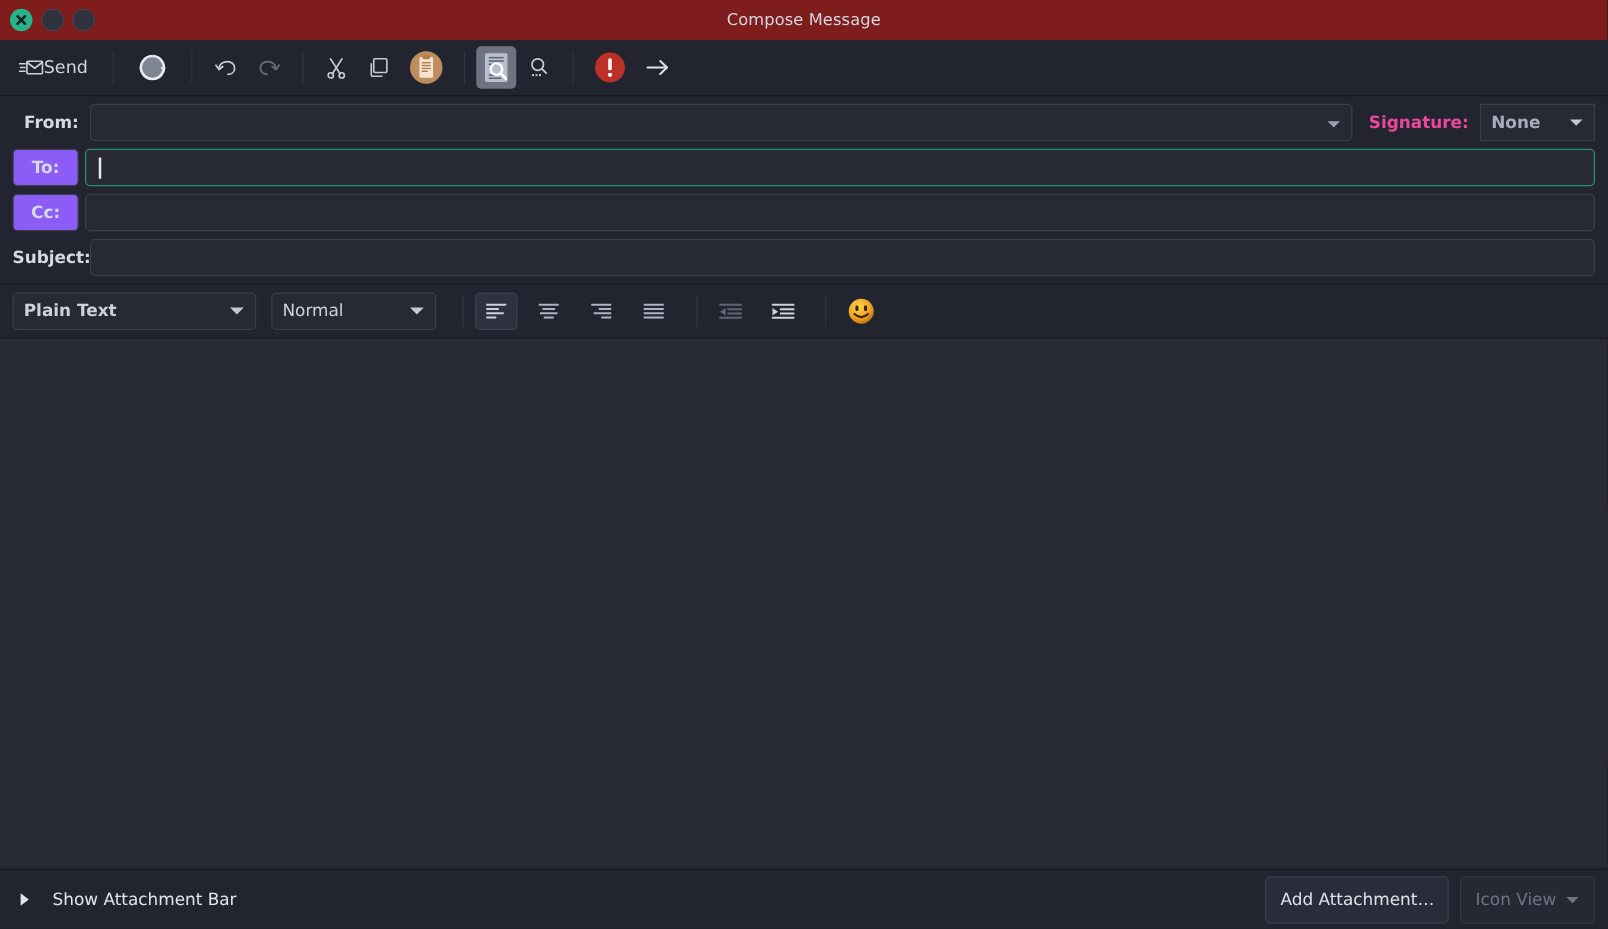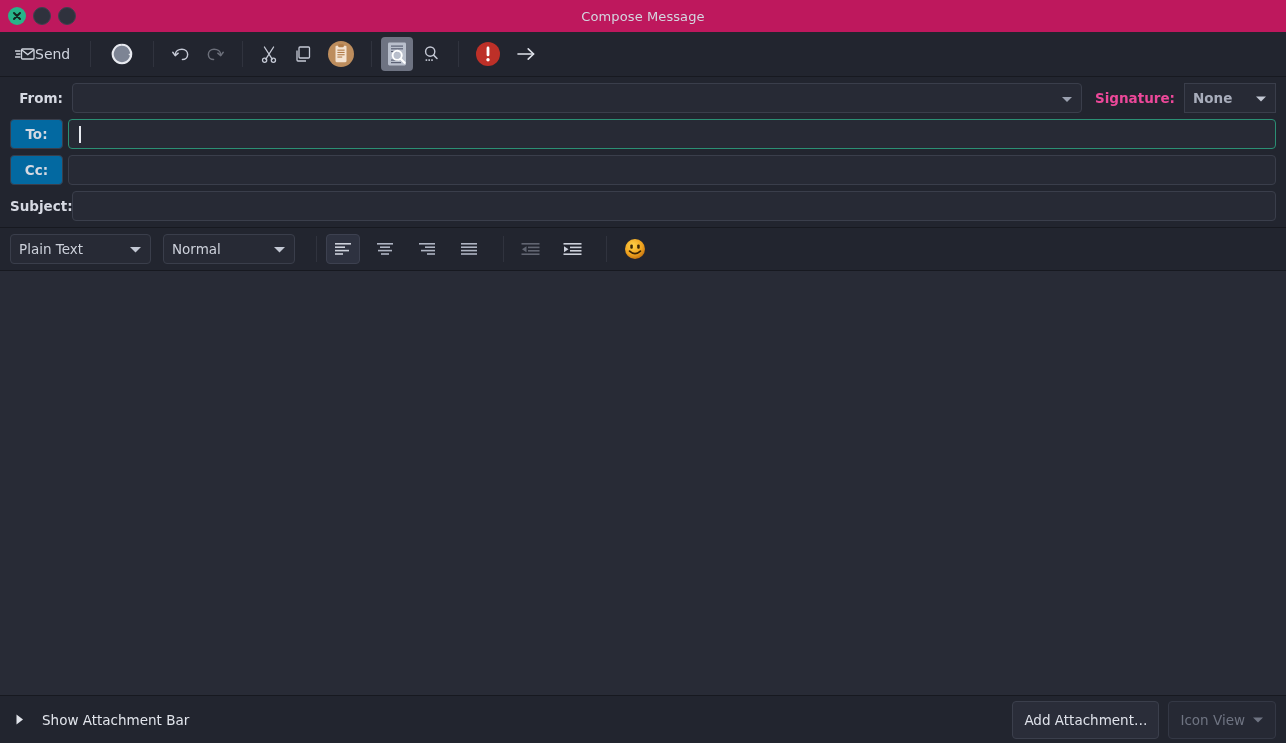--- a/index.html
+++ b/index.html
@@ -7,21 +7,21 @@
     width: 1286px; height: 743px;
     background: #1e212b;
     font-family: "DejaVu Sans", "Liberation Sans", sans-serif;
     overflow: hidden;
   }
   body { display: flex; flex-direction: column; }
 
   
   #titlebar {
     height: 32px; flex: 0 0 32px;
-    background: #be185d;
+    background: #7f1d1d;
     position: relative;
     display: flex; align-items: center;
   }
   #window-controls { display: flex; gap: 7px; padding-left: 8px; align-items: center; }
   .wc { width: 18px; height: 18px; border-radius: 50%; display: flex; align-items: center;
         justify-content: center; }
   .wc-close { background: #27b489; }
   .wc-close svg { display:block; }
   .wc-dim { background: #2f323d; border: 1px solid #3d4150; }
   #title-text {
@@ -56,21 +56,21 @@
     border-bottom: 1px solid #171920;
   }
   .hrow { display: flex; align-items: center; height: 30px; margin-bottom: 6px; font-weight: bold; }
   .hrow:last-child { margin-bottom: 2px; }
   .hlabel-plain {
     font-size: 13.5px; color: #d6d9e2; width: 62px; text-align: right;
     padding-right: 9px; flex: 0 0 62px;
   }
   .hbtn {
     width: 53px; flex: 0 0 53px; height: 30px; margin-right: 5px;
-    background: #0369a1; border: 1px solid #3a3e4b; border-radius: 4px;
+    background: #8b5cf6; border: 1px solid #3a3e4b; border-radius: 4px;
     color: #d6d9e2; font-size: 13.5px;
     display: flex; align-items: center; justify-content: center;
   }
   .hfield {
     flex: 1 1 auto; height: 30px;
     background: #272a35; border: 1px solid #3a3e4b; border-radius: 4px;
     position: relative; display: flex; align-items: center; padding: 0 8px;
   }
   .hfield.combo { padding-right: 26px; }
   .hfield.focused { border-color: #2b8f74; }
@@ -93,21 +93,21 @@
     height: 43px; flex: 0 0 43px; background: #22252f;
     display: flex; align-items: center; padding-left: 10px;
     border-bottom: 1px solid #171920;
   }
   .fselect {
     height: 30px; background: #272a35; border: 1px solid #3a3e4b;
     border-radius: 4px; display: flex; align-items: center;
     padding: 0 8px; font-size: 13.5px; color: #cdd1db;
     position: relative; margin-right: 12px;
   }
-  .fselect.w1 { width: 141px; }
+  .fselect.w1 { width: 195px; font-weight: bold; }
   .fselect.w2 { width: 132px; }
   .fbtn {
     width: 34px; height: 30px; display: flex; align-items: center;
     justify-content: center; border-radius: 4px; margin-right: 8px;
   }
   .fbtn.on { background: #2e3240; border: 1px solid #3d4150; }
 
   
   #compose-body { flex: 1 1 auto; background: #282b36; }
 

